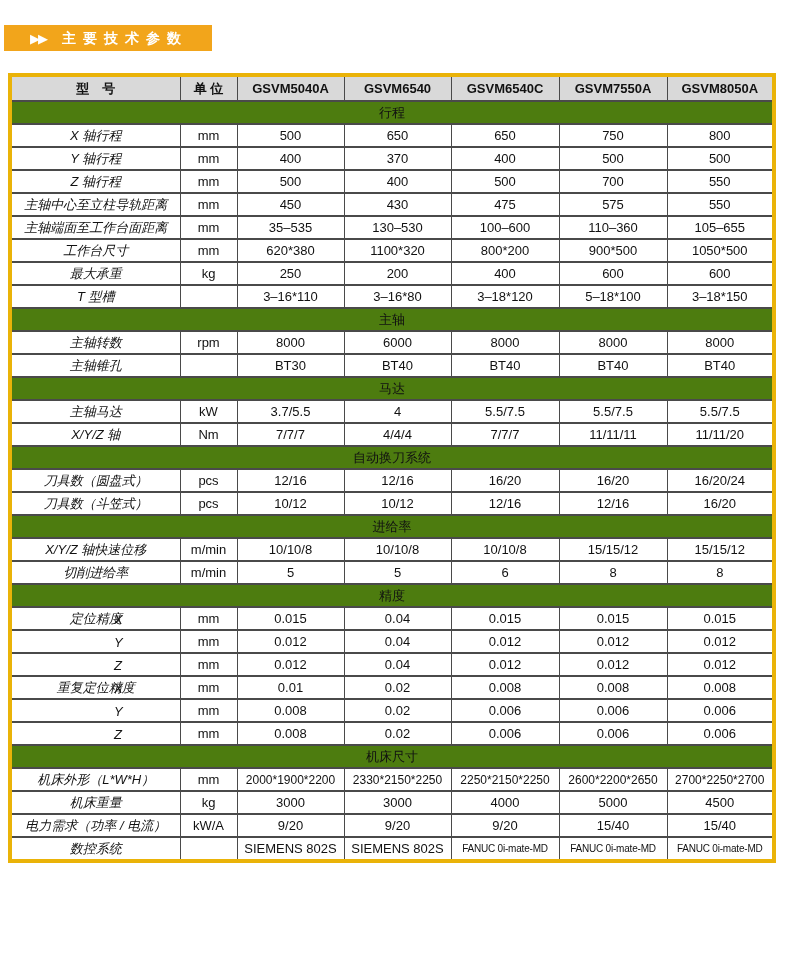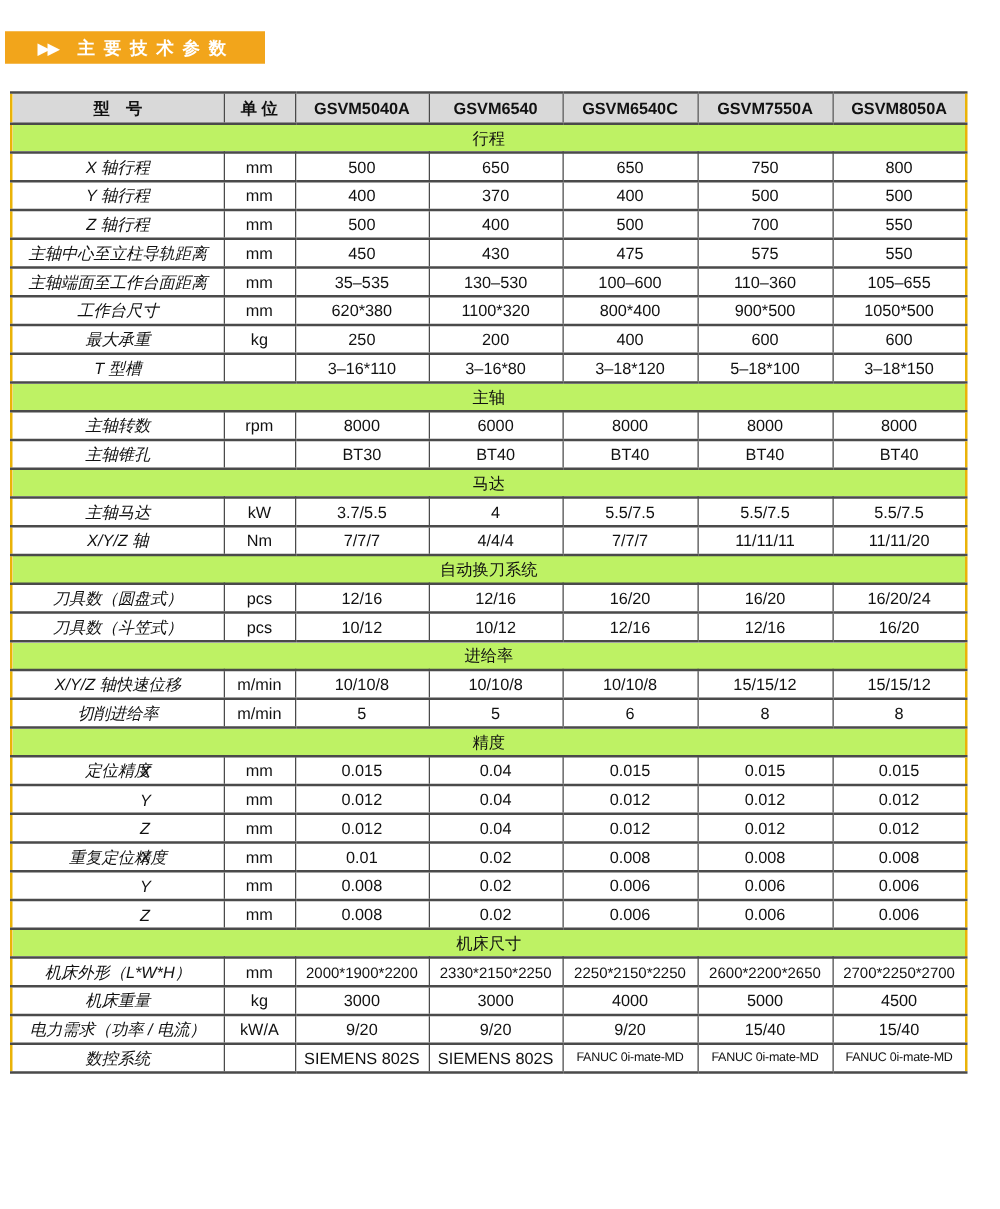--- a/index.html
+++ b/index.html
@@ -42,21 +42,21 @@
     white-space: nowrap;
   }
   
   table.spec {
     position: absolute;
     left: 8px;
     top: 73px;
     width: 764px;
     border-collapse: collapse;
     table-layout: fixed;
-    border: 2px solid #eab308;
+    border: 4px solid #eab308;
   }
   table.spec th,
   table.spec td {
     border: 1px solid #4a4a4a;
     border-top-width: 2px;
     border-bottom-width: 2px;
     padding: 0;
     height: 21px;
     font-size: 13px;
     color: #111;
@@ -64,21 +64,21 @@
     vertical-align: middle;
     overflow: hidden;
     white-space: nowrap;
   }
   table.spec th {
     background: #d9d9d9;
     font-weight: bold;
     height: 23px;
   }
   td.section-cell {
-    background: #bef264;
+    background: #4d7c0f;
     text-align: left;
     padding-left: 12px;
     height: 19px;
   }
   td.label-cell {
     text-align: left;
     padding-left: 12px;
     position: relative;
     font-style: italic;
   }
@@ -170,21 +170,21 @@
           <td class="value-cell">130–530</td>
           <td class="value-cell">100–600</td>
           <td class="value-cell">110–360</td>
           <td class="value-cell">105–655</td>
         </tr>
         <tr>
           <td class="label-cell"><span>工作台尺寸</span></td>
           <td class="unit-cell">mm</td>
           <td class="value-cell">620*380</td>
           <td class="value-cell">1100*320</td>
-          <td class="value-cell">800*400</td>
+          <td class="value-cell">800*200</td>
           <td class="value-cell">900*500</td>
           <td class="value-cell">1050*500</td>
         </tr>
         <tr>
           <td class="label-cell"><span>最大承重</span></td>
           <td class="unit-cell">kg</td>
           <td class="value-cell">250</td>
           <td class="value-cell">200</td>
           <td class="value-cell">400</td>
           <td class="value-cell">600</td>

